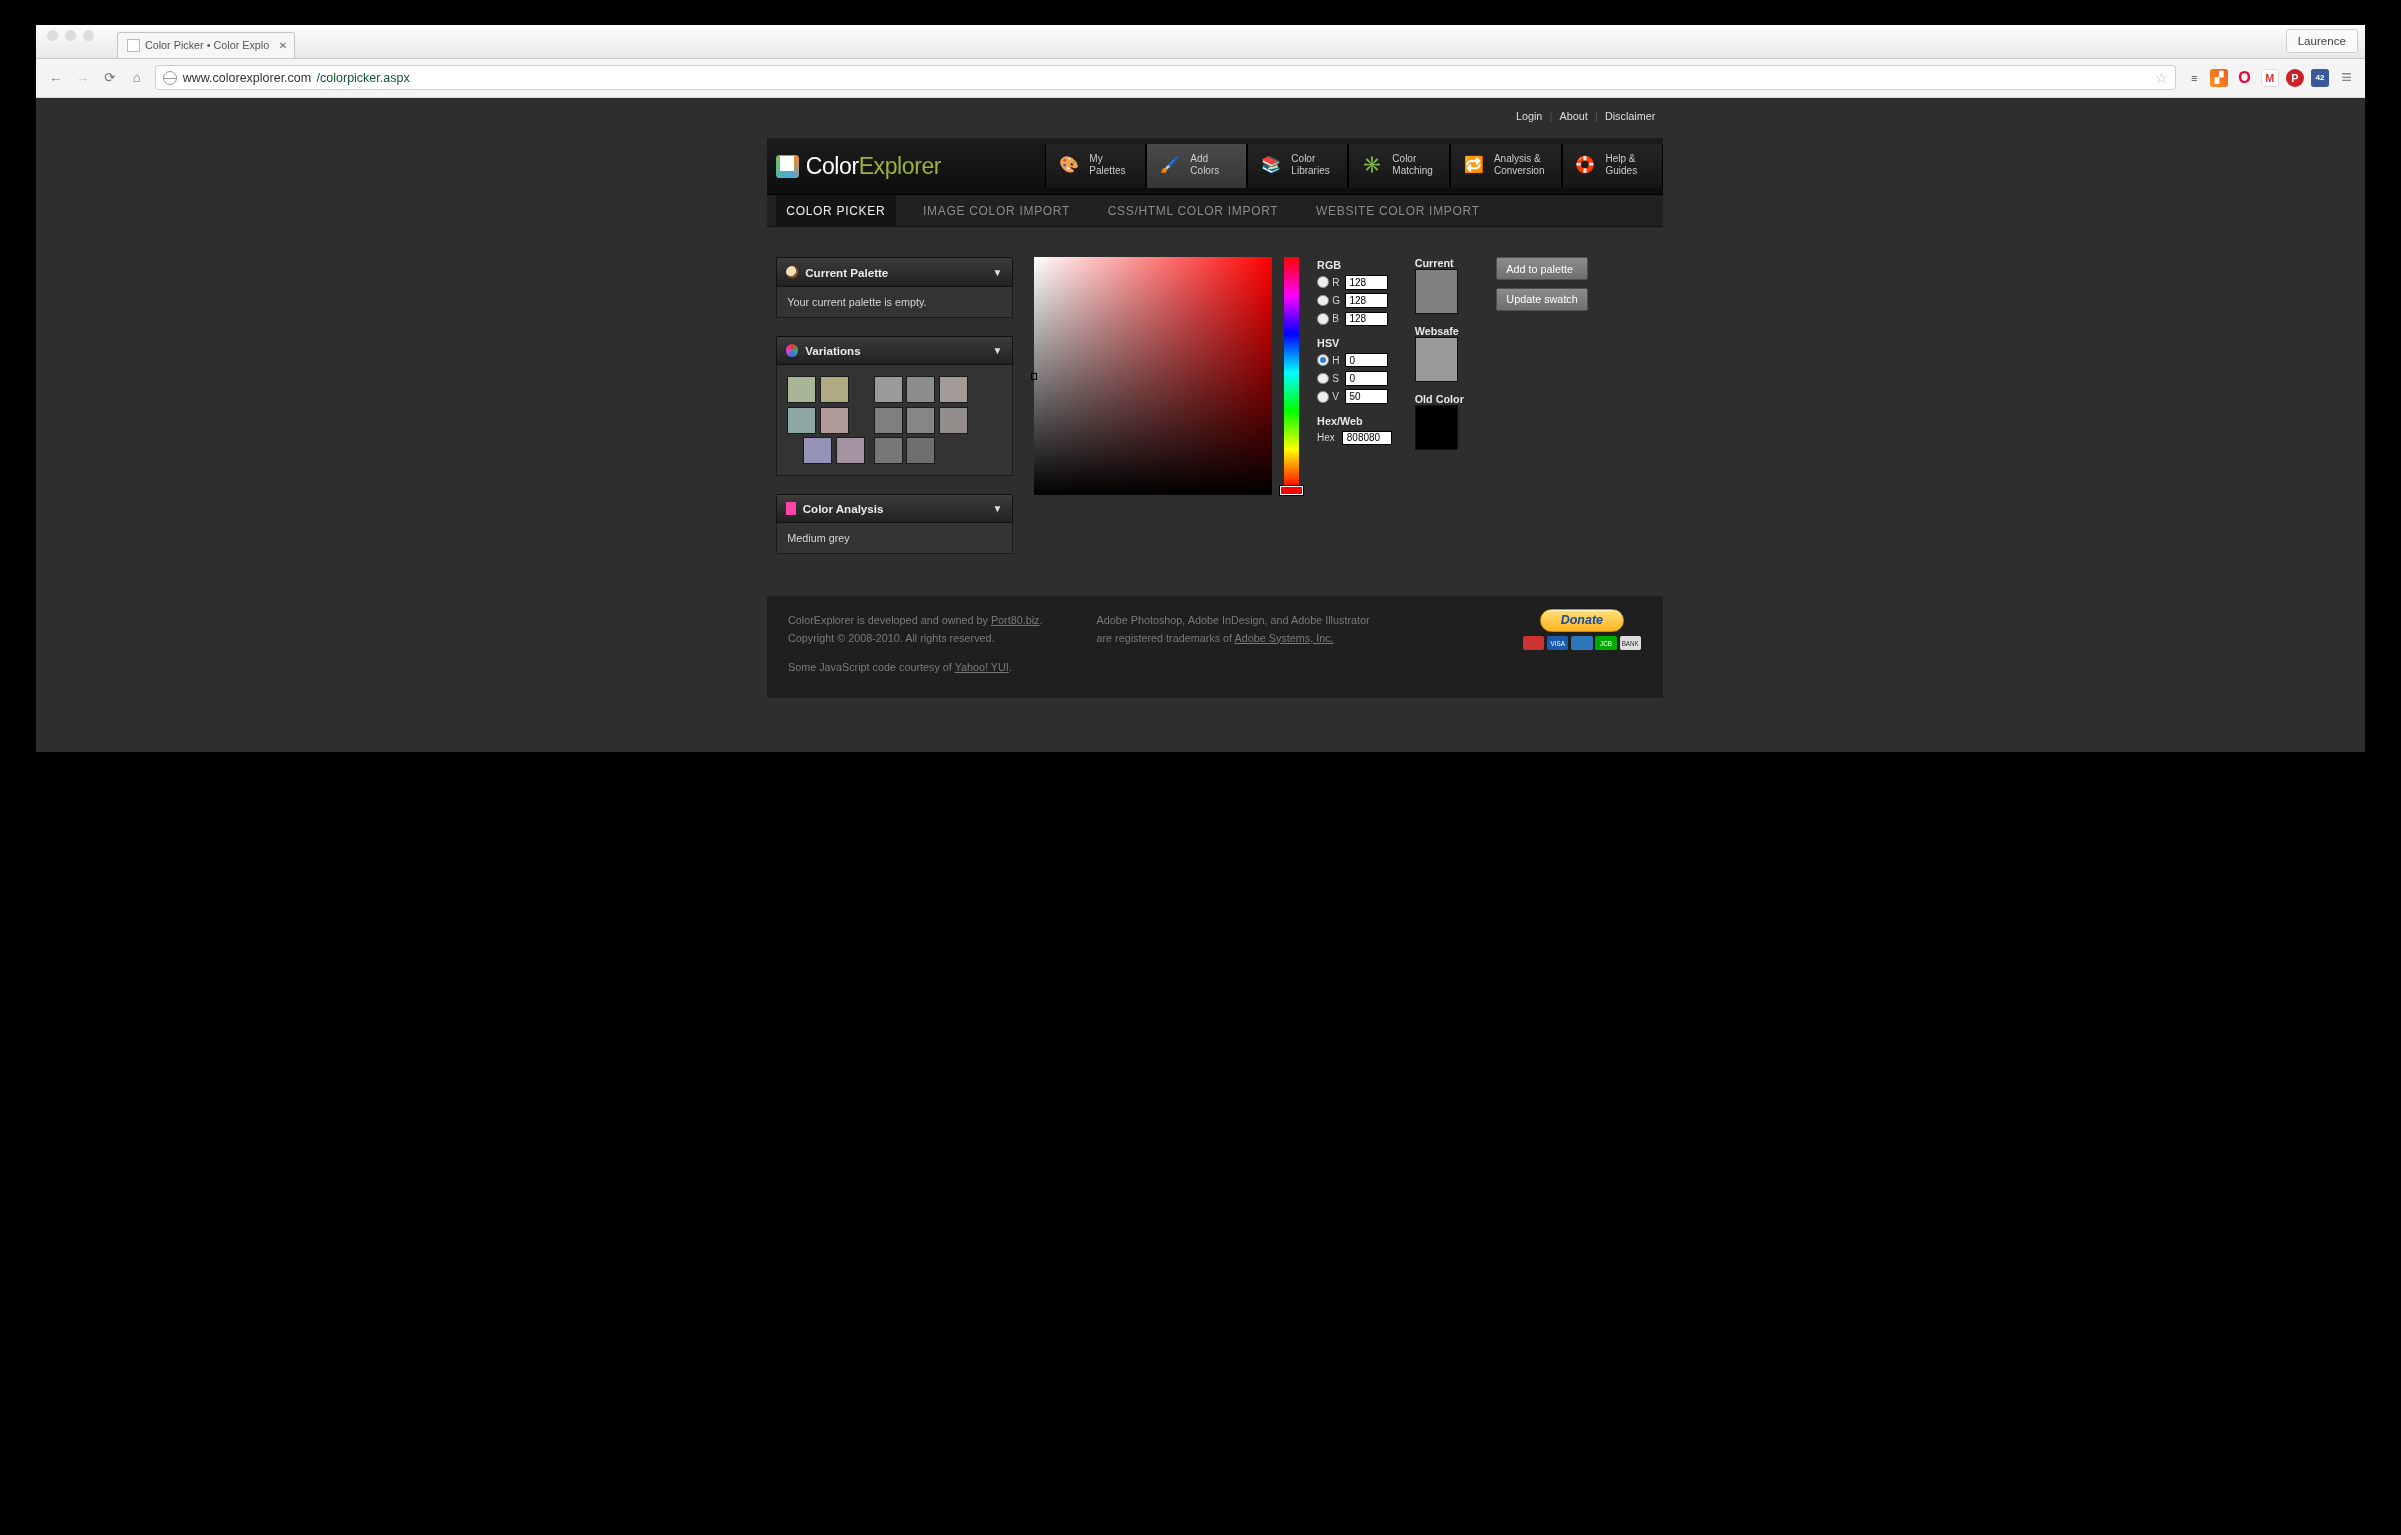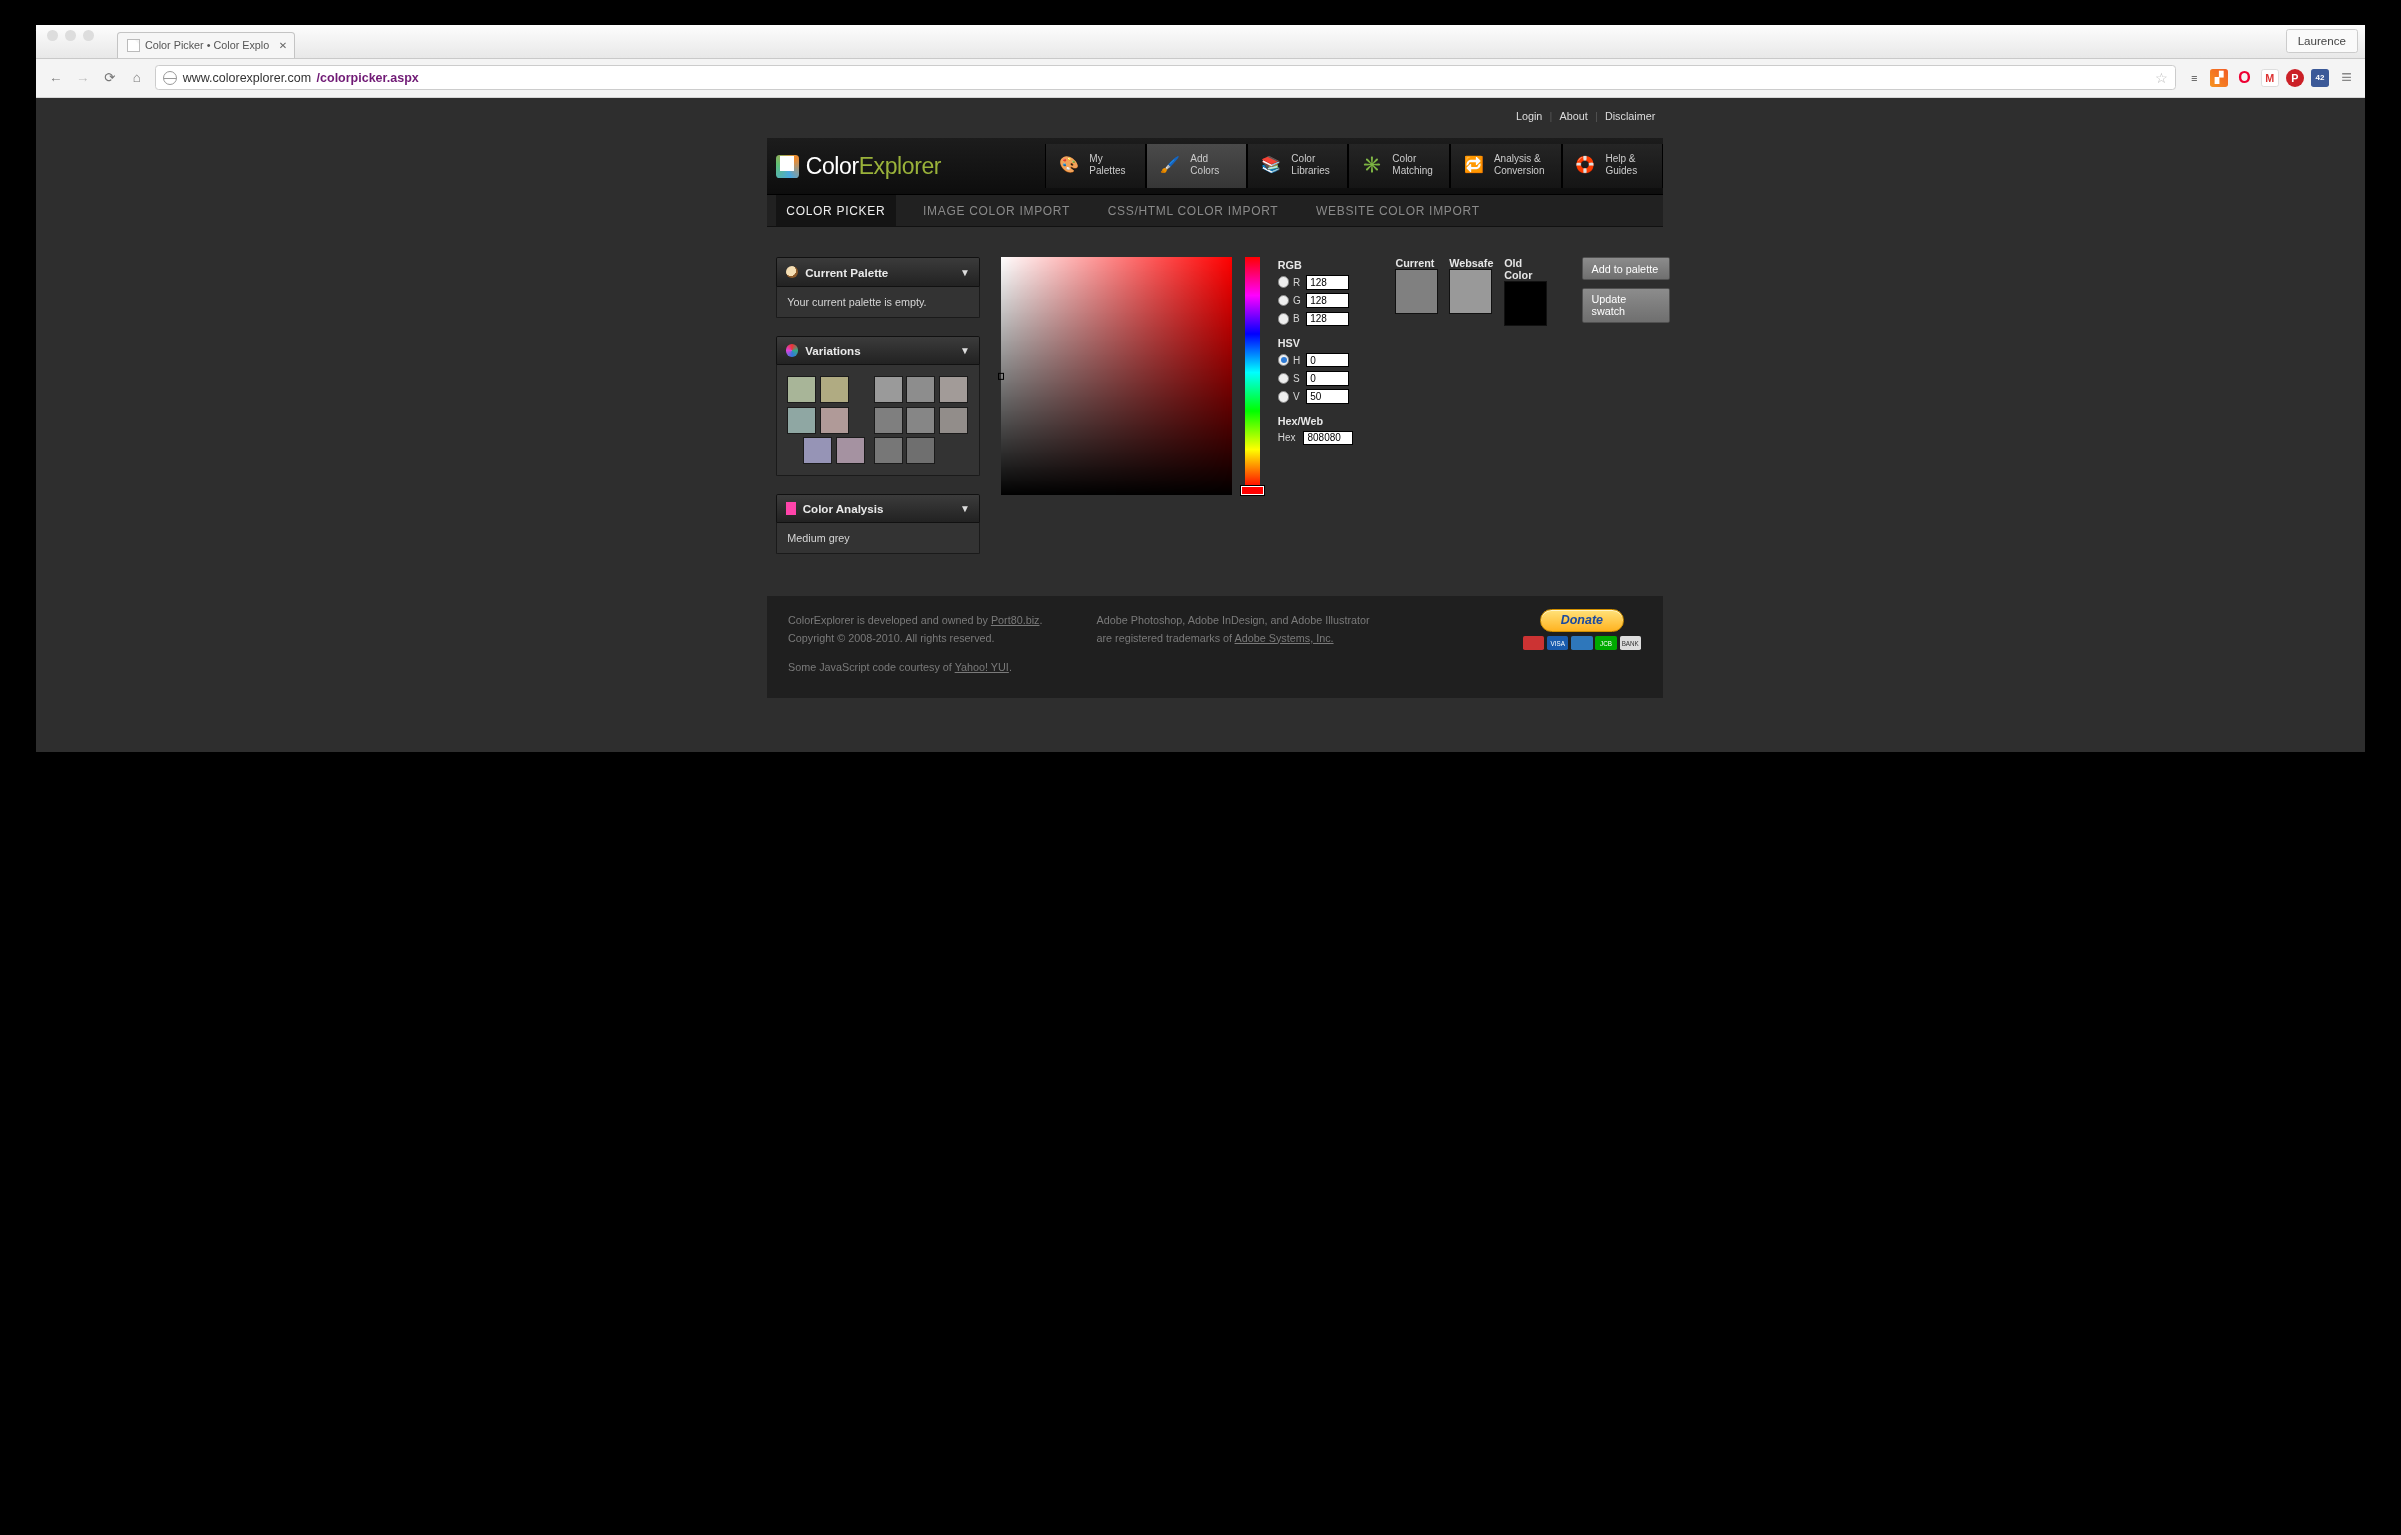--- a/index.html
+++ b/index.html
@@ -13,21 +13,21 @@
 .browser-tab { background:#f6f6f6; border:0.9px solid #c4c4c4; border-bottom:none; border-radius:3.6px 3.6px 0 0; padding:6.3px 25px 6.3px 9px; display:flex; align-items:center; gap:5.4px; font-size:10.8px; color:#555; position:relative; max-width:179px; }
 .browser-tab .page-icon { width:12.5px; height:12.5px; border:0.9px solid #bbb; background:#fff; display:inline-block; position:relative; }
 .browser-tab .page-icon::after { content:""; position:absolute; right:0; top:0; border-top:4.5px solid #f6f6f6; border-left:4.5px solid transparent; }
 .browser-tab .tab-close { position:absolute; right:7.2px; top:50%; transform:translateY(-50%); color:#666; font-size:10px; }
 .profile-btn { position:absolute; right:7.2px; top:3.6px; background:#fafafa; border:0.9px solid #ccc; border-radius:2.7px; padding:4.5px 10.8px; font-size:11.6px; color:#444; }
 .browser-toolbar { display:flex; align-items:center; gap:9px; padding:6.3px 10.8px; background:#f4f4f4; border-bottom:0.9px solid #d6d6d6; }
 .toolbar-icon { width:18px; height:18px; display:flex; align-items:center; justify-content:center; color:#777; font-size:13.4px; }
 .url-bar { flex:1; display:flex; align-items:center; background:#fff; border:0.9px solid #ccc; border-radius:3.6px; padding:3.6px 7.2px; font-size:12.5px; color:#333; gap:5.4px; }
 .url-bar .globe { width:14.3px; height:14.3px; border-radius:50%; border:0.9px solid #999; display:inline-block; position:relative; }
 .url-bar .globe::after { content:""; position:absolute; left:0; right:0; top:50%; border-top:0.9px solid #999; }
-.url-path { color:#701a75;font-weight:bold; }
+.url-path { color:#14532d; }
 .url-star { color:#bbb; font-size:14.3px; margin-left:3.6px; }
 .ext-icons { display:flex; align-items:center; gap:7.2px; }
 .ext { width:18px; height:18px; display:flex; align-items:center; justify-content:center; font-size:10.8px; font-weight:bold; border-radius:2.7px; }
 .ext.stack{color:#444}
 .ext.ga{background:linear-gradient(45deg,#f79420,#f15a24);color:#fff}
 .ext.opera{color:#e03;font-size:16px}
 .ext.gmail{background:#fff;border:0.9px solid #ddd;color:#d33}
 .ext.pin{background:#cb2027;color:#fff;border-radius:50%}
 .ext.num{background:#3b5998;color:#fff;font-size:8px}
 .ext.menu{color:#888;font-size:18px;letter-spacing:-2.7px}
@@ -88,21 +88,21 @@
 .readouts { display:flex; flex-direction:column; gap:3.6px; margin-left:5.4px; }
 .grp-label { color:#e7e7e7; font-weight:bold; font-size:10.8px; margin-top:1.8px; }
 .field-row { display:flex; align-items:center; gap:3.6px; }
 .radio { width:11.6px; height:11.6px; border-radius:50%; border:0.9px solid #888; background:#eee; display:inline-block; position:relative; flex:none;}
 .radio.sel::after { content:""; position:absolute; inset:1.8px; border-radius:50%; background:#2e7bd6; }
 .field-row label { width:9px; font-size:10px; color:#d6d6d6; }
 .field-row input { width:43px; padding:0.9px 3.6px; font-size:10px; background:#fff; border:0.9px solid #000; color:#000; }
 .hex-row label { width:21.5px; font-size:10px; color:#d6d6d6; }
 .hex-row input { width:50px; }
 
-.swatch-col { display:flex; flex-direction:row; gap:10.8px; margin-left:30px; }
+.swatch-col { display:flex; flex-direction:column; gap:10.8px; margin-left:10px; }
 .swatch-col .slabel { font-weight:bold; font-size:10.8px; color:#e6e6e6; }
 .big-sw { width:43px; height:45px; border:0.9px solid #111; }
 
 .action-col { display:flex; flex-direction:column; gap:7.2px; margin-left:20px; }
 .act-btn { background:linear-gradient(#8c8c8c,#6f6f6f); color:#fff; font-size:10.8px; padding:4.5px 9px; border:0.9px solid #505050; border-radius:1.8px; text-align:left; cursor:pointer; min-width:84px;}
 
 
 .footer { background:#1f1f1f; margin-top:15px; padding:16px 21.5px 21.5px; display:flex; gap:54px; color:#7a7a7a; font-size:10.8px; position:relative; }
 .footer a { color:#7a7a7a; text-decoration:underline; }
 .footer-col { max-width:287px; line-height:1.6; }

